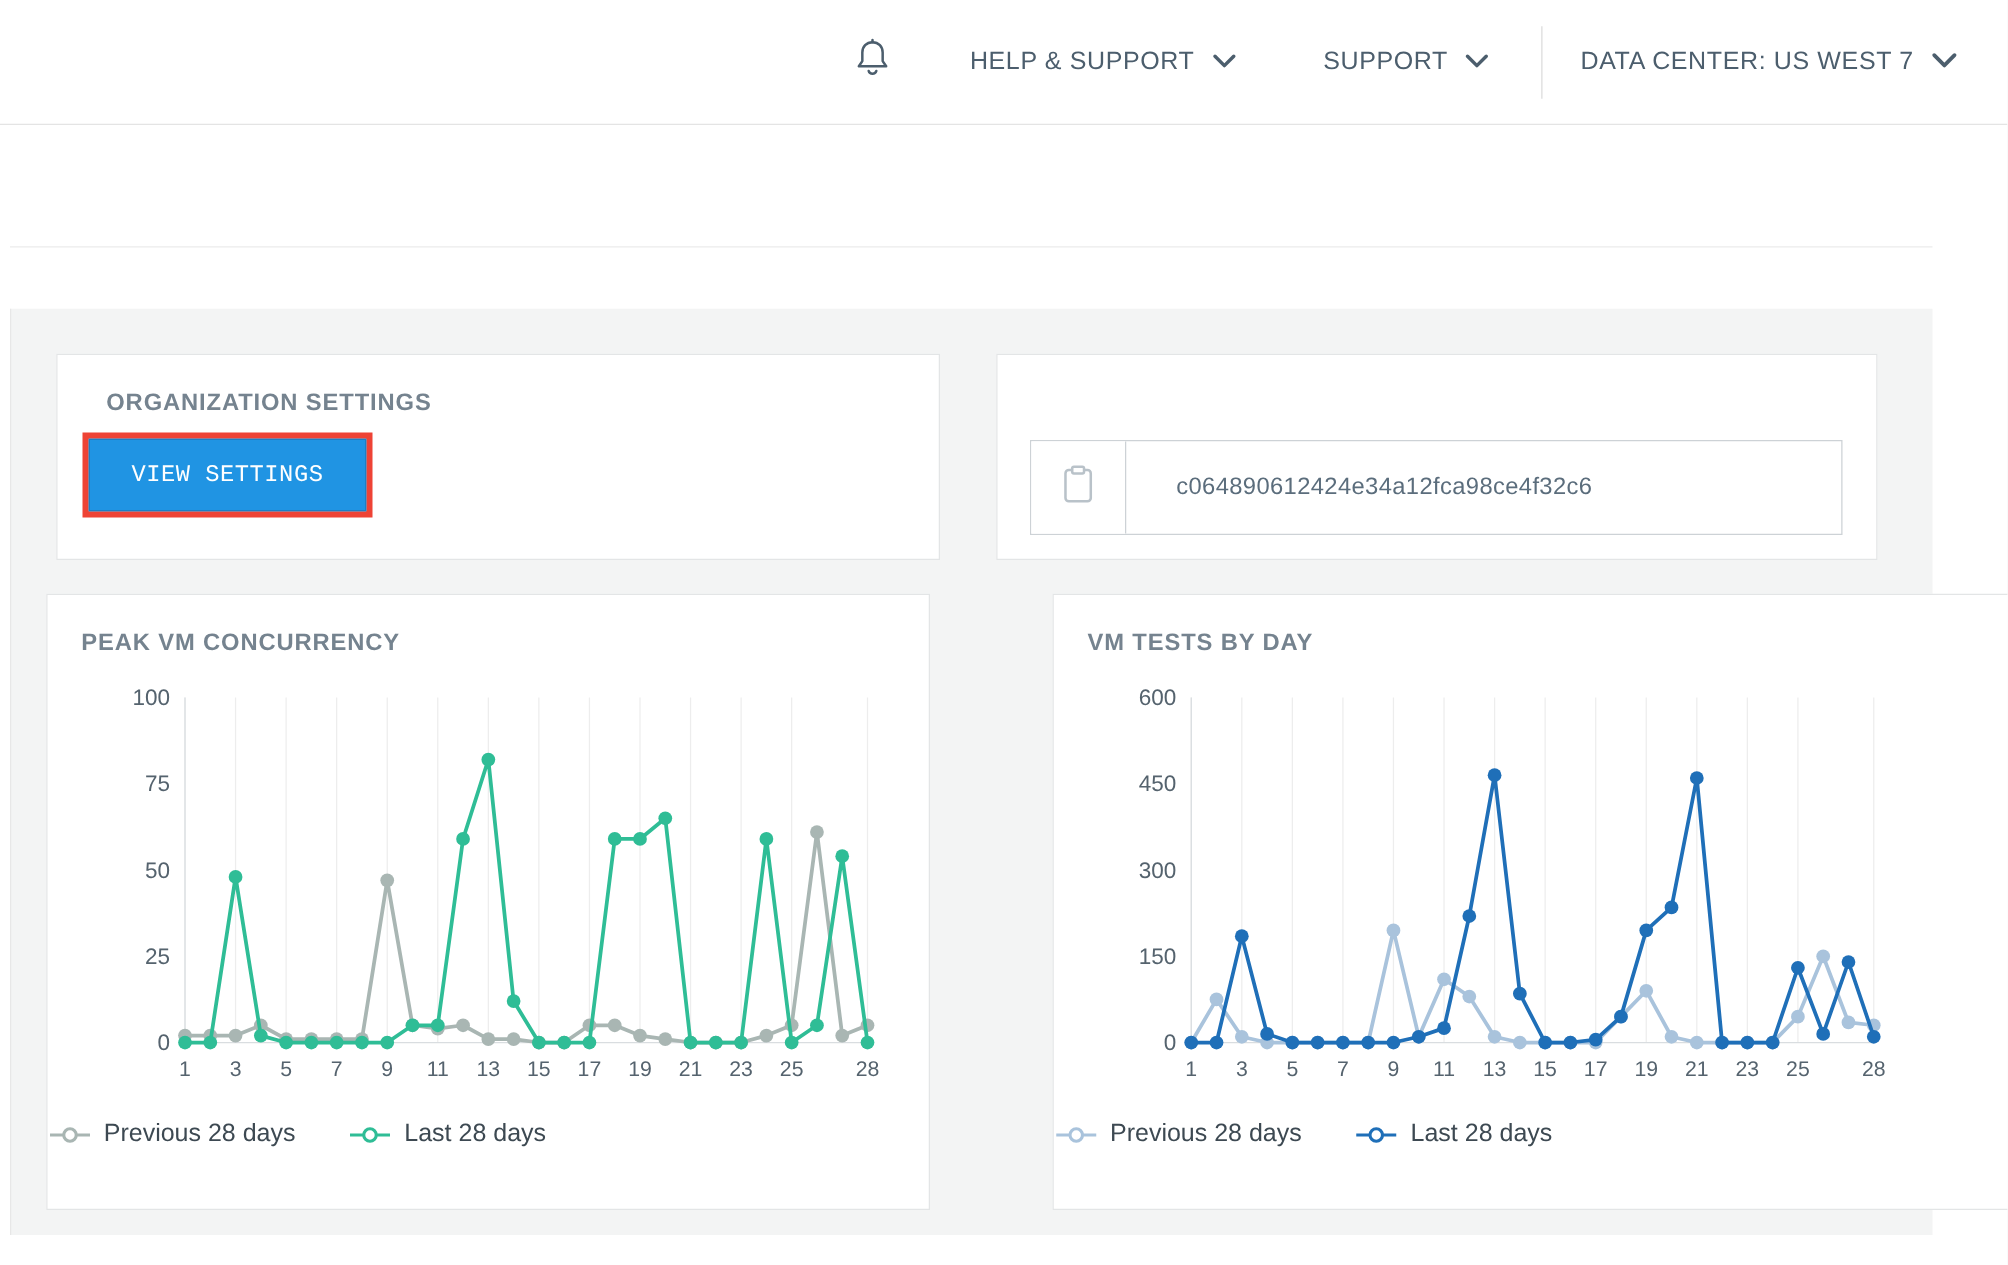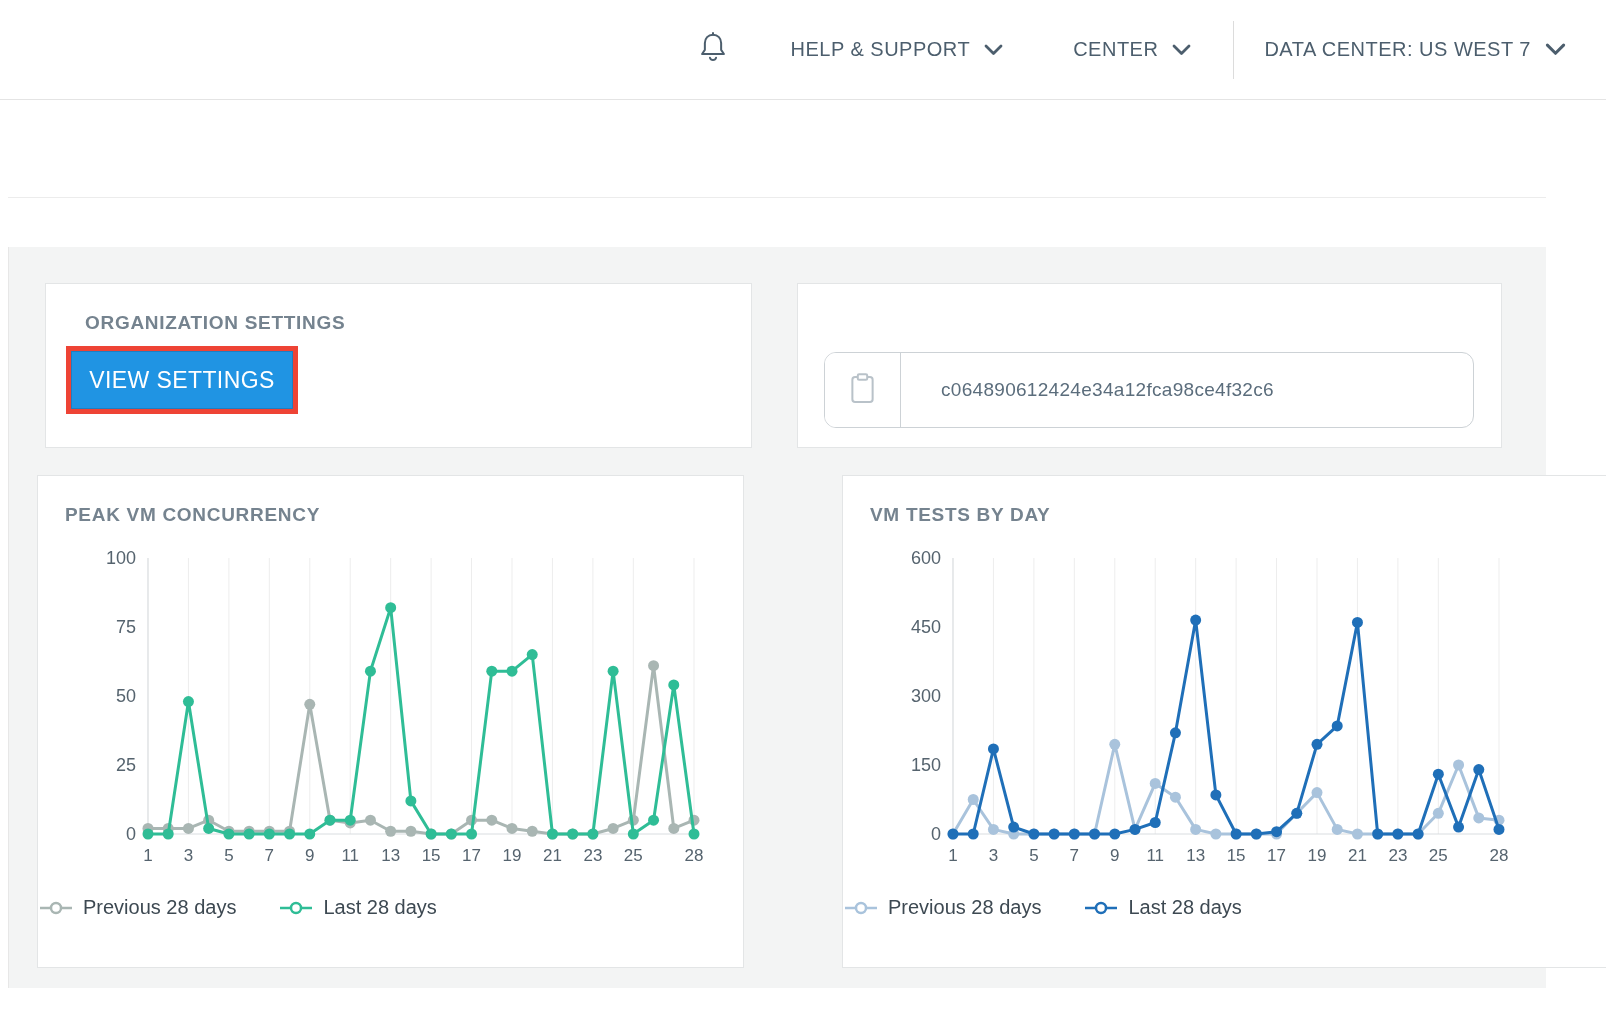--- a/index.html
+++ b/index.html
@@ -45,27 +45,27 @@
   .card-org-id       { left:797px; top:283px; width:705px; height:165px; }
   .card-peak         { left:37px; top:475px; width:707px; height:493px; }
   .card-vmtests      { left:842px; top:475px; width:796px; height:493px; }
   
   .highlight-box {
     position:absolute; left:20px; top:62px;
     border:5px solid #ee4335;
   }
   .btn-primary {
     display:block; width:222px; height:58px;
-    background:#2094e3; color:#fff; font-size:23px; letter-spacing:.4px;
-    border:1px solid #1c7fc4; font-family:Liberation Sans, sans-serif; cursor:pointer;
+    background:#2094e3; color:#fff; font-size:19px; letter-spacing:.4px;
+    border:1px solid #1c7fc4; font-family:Liberation Mono, monospace; cursor:pointer;
   }
   
   .org-id-field {
     position:absolute; left:26px; top:68px; width:650px; height:76px;
-    border:1px solid #cdd2d6; border-radius:12px; background:#fff;
+    border:1px solid #cdd2d6; border-radius:0; background:#fff;
     display:flex; align-items:center; overflow:hidden;
   }
   .clip-cell {
     width:76px; height:100%; border-right:1px solid #cdd2d6;
     display:flex; align-items:center; justify-content:center; cursor:pointer;
     background:#fff;
   }
   .org-id-value { margin-left:40px; font-size:19px; color:#5b6d7c; letter-spacing:.3px; }
   
   .chart-svg { position:absolute; left:52px; top:68px; }
@@ -93,21 +93,21 @@
   <div class="nav-item help">
     <span>HELP &amp; SUPPORT</span>
     <span>
       <svg width="19" height="12" viewBox="0 0 19 12">
           <polyline points="2,2 9.5,9.5 17,2" fill="none" stroke="#4c5e6d" stroke-width="2.8" stroke-linecap="round" stroke-linejoin="round"></polyline>
         </svg>
     </span>
   </div>
 
   <div class="nav-item account">
-    <span>CENTER</span>
+    <span>SUPPORT</span>
     <span>
       <svg width="19" height="12" viewBox="0 0 19 12">
           <polyline points="2,2 9.5,9.5 17,2" fill="none" stroke="#4c5e6d" stroke-width="2.8" stroke-linecap="round" stroke-linejoin="round"></polyline>
         </svg>
     </span>
   </div>
 
   <div class="nav-divider"></div>
 
   <div class="nav-item">

